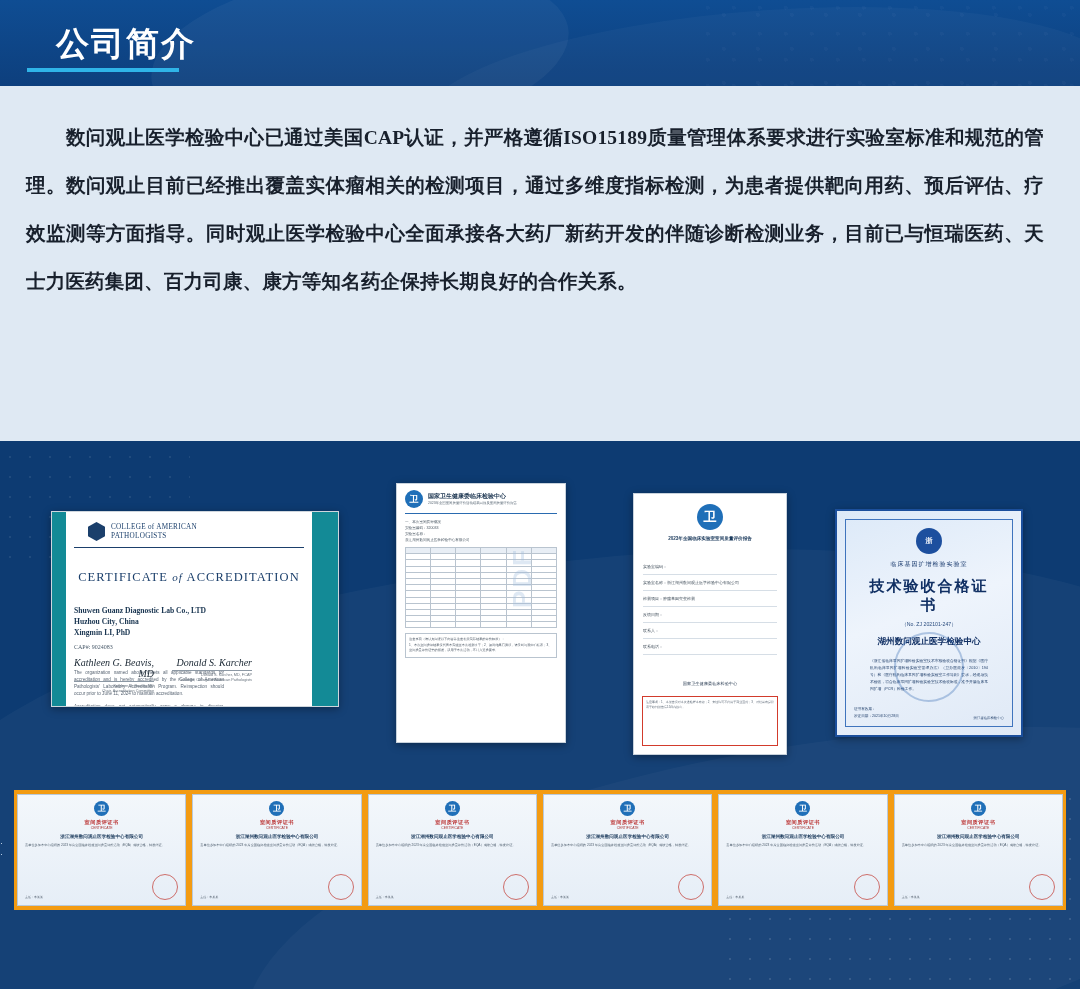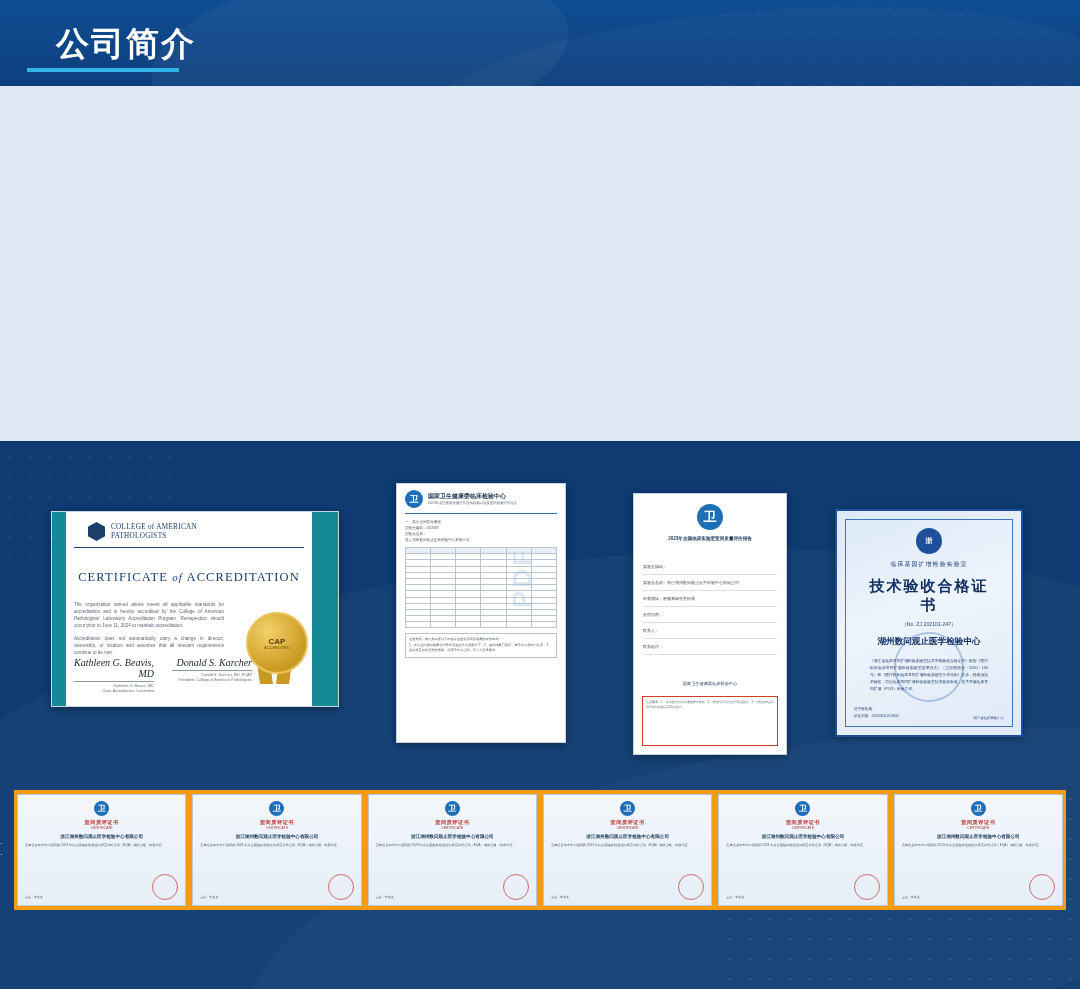--- a/index.html
+++ b/index.html
@@ -368,20 +368,21 @@
 <div class="page">
 
   <div class="header-band">
     <div class="header-swoosh"></div>
     <div class="header-swoosh2"></div>
     <div class="header-title">公司简介</div>
     <div class="title-underline"></div>
   </div>
 
   <div class="text-panel">
+    <p class="para">数问观止医学检验中心已通过美国CAP认证，并严格遵循ISO15189质量管理体系要求进行实验室标准和规范的管理。数问观止目前已经推出覆盖实体瘤相关的检测项目，通过多维度指标检测，为患者提供靶向用药、预后评估、疗效监测等方面指导。同时观止医学检验中心全面承接各大药厂新药开发的伴随诊断检测业务，目前已与恒瑞医药、天士力医药集团、百力司康、康方等知名药企保持长期良好的合作关系。</p>
   </div>
 
   <div class="body-area">
     <div class="swirl"></div>
     <div class="swirl2"></div>
     <div class="dots"></div>
     <div class="dots-left"></div>
   </div>
 
   <div class="cert-row">
@@ -395,48 +396,46 @@
           <div class="cap-org">
             <div>COLLEGE of AMERICAN</div>
             <div>PATHOLOGISTS</div>
           </div>
         </div>
         <div class="cap-rule"></div>
         <div class="cap-title">
           <span>CERTIFICATE</span>
           <i>of</i>
           <span>ACCREDITATION</span>
+        </div>
+        <div class="cap-names">
+          <div>Shuwen Guanz Diagnostic Lab Co., LTD</div>
+          <div>Huzhou City, China</div>
+          <div>Xingmin LI, PhD</div>
+          <div class="cap-sub">CAP#: 9024083</div>
         </div>
         <div class="cap-body">
           <p>The organization named above meets all applicable standards for accreditation and is hereby accredited by the College of American Pathologists' Laboratory Accreditation Program. Reinspection should occur prior to June 11, 2024 to maintain accreditation.</p>
           <p>Accreditation does not automatically carry a change in director, ownership, or location and assumes that all relevant requirements continue to be met.</p>
         </div>
         <div class="cap-sign">
           <div class="cap-sign-col">
             <div class="cap-scribble">Kathleen G. Beavis, MD</div>
             <div class="cap-sign-line"></div>
             <div class="cap-sign-txt">Kathleen G. Beavis, MD</div>
             <div class="cap-sign-txt">Chair, Accreditation Committee</div>
           </div>
           <div class="cap-sign-col">
             <div class="cap-scribble">Donald S. Karcher</div>
             <div class="cap-sign-line"></div>
             <div class="cap-sign-txt">Donald S. Karcher, MD, FCAP</div>
             <div class="cap-sign-txt">President, College of American Pathologists</div>
           </div>
         </div>
       </div>
-      <div class="cap-seal">
-        <div class="cap-ribbon-l"></div>
-        <div class="cap-ribbon-r"></div>
-        <div class="cap-seal-circ">
-          <span>CAP</span>
-          <span class="cap-seal-sub">ACCREDITED</span>
-        </div>
-      </div>
     </div>
 
     <div class="cert doc2">
       <div class="doc-head-row">
         <div class="seal-circle-sm">卫</div>
         <div>
           <div class="doc-head-t">国家卫生健康委临床检验中心</div>
           <div class="doc-head-s">2023年全国室间质量评价活动结果回报及室间质量评价报告</div>
         </div>
       </div>

